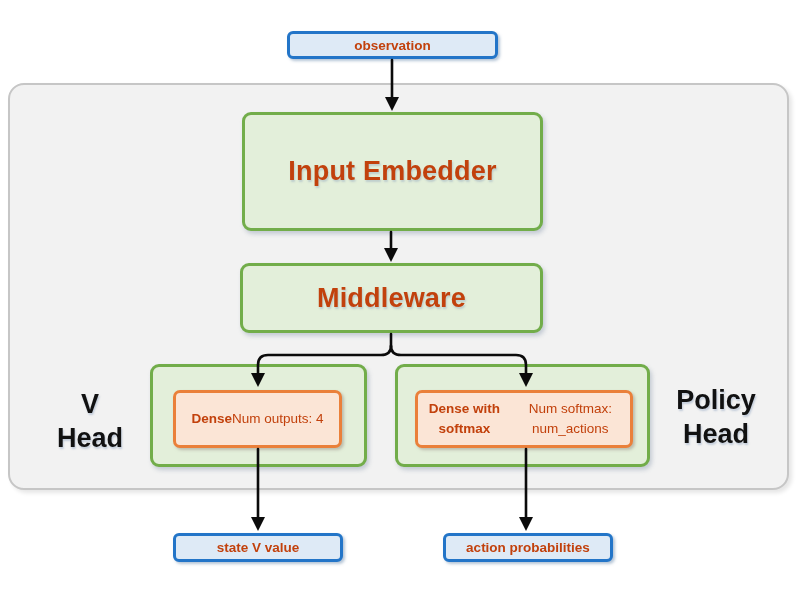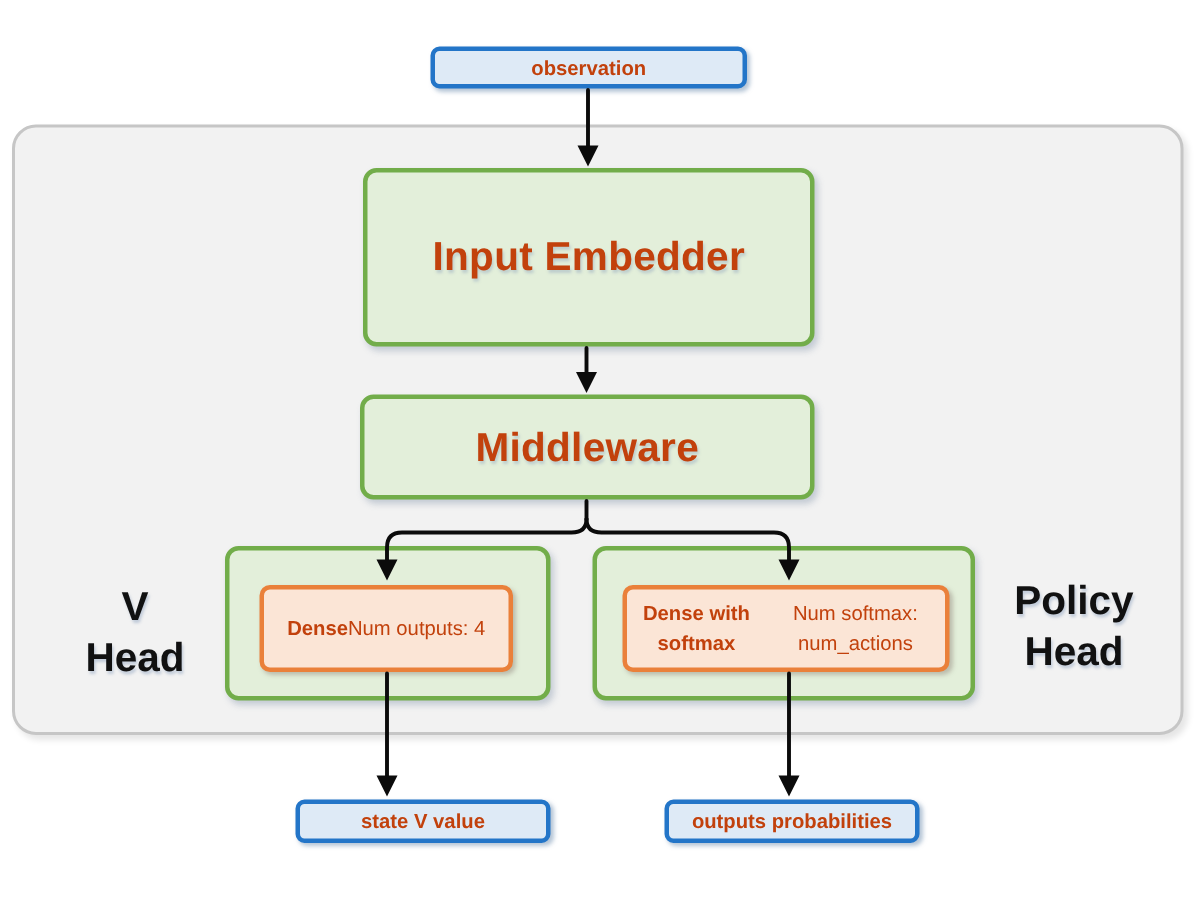--- a/index.html
+++ b/index.html
@@ -15,21 +15,21 @@
 
   .box{position:absolute;display:flex;align-items:center;justify-content:center;
        text-align:center;box-sizing:border-box;color:#c2410c;}
 
   .blue{
     background:#deeaf6;border:3px solid #2375c8;border-radius:6px;
     font-weight:bold;font-size:13.5px;
     box-shadow:2px 2px 3px rgba(120,150,180,0.55);
   }
   .obs{left:287px;top:31px;width:211px;height:28px;}
-  .out-left{left:173px;top:533px;width:170px;height:29px;margin-left:24px;}
+  .out-left{left:173px;top:533px;width:170px;height:29px;}
   .out-right{left:443px;top:533px;width:170px;height:29px;}
 
   .green{
     background:#e3efda;border:3px solid #72ad4a;border-radius:9px;
     box-shadow:2px 3px 4px rgba(140,155,175,0.45);
   }
   .big{font-weight:bold;font-size:27px;letter-spacing:0.2px;
        text-shadow:1px 2px 2px rgba(120,144,180,0.35);}
   .ie{left:242px;top:112px;width:301px;height:119px;}
   .mw{left:240px;top:263px;width:303px;height:70px;}
@@ -86,21 +86,21 @@
     <span>Head</span>
   </div>
 
   <div class="head-label phead">
     <span>Policy</span>
     <span>Head</span>
   </div>
 
   <div class="box blue out-left">state V value</div>
 
-  <div class="box blue out-right">outputs probabilities</div>
+  <div class="box blue out-right">action probabilities</div>
 
   <svg class="wires" width="800" height="600" viewBox="0 0 800 600">
     <g stroke="#0b0b0b" stroke-width="2.6" fill="none" stroke-linecap="round">
 
       <path d="M392,60 L392,98"></path>
 
       <path d="M391,232 L391,249"></path>
 
       <path d="M391,334 L391,346"></path>
 

